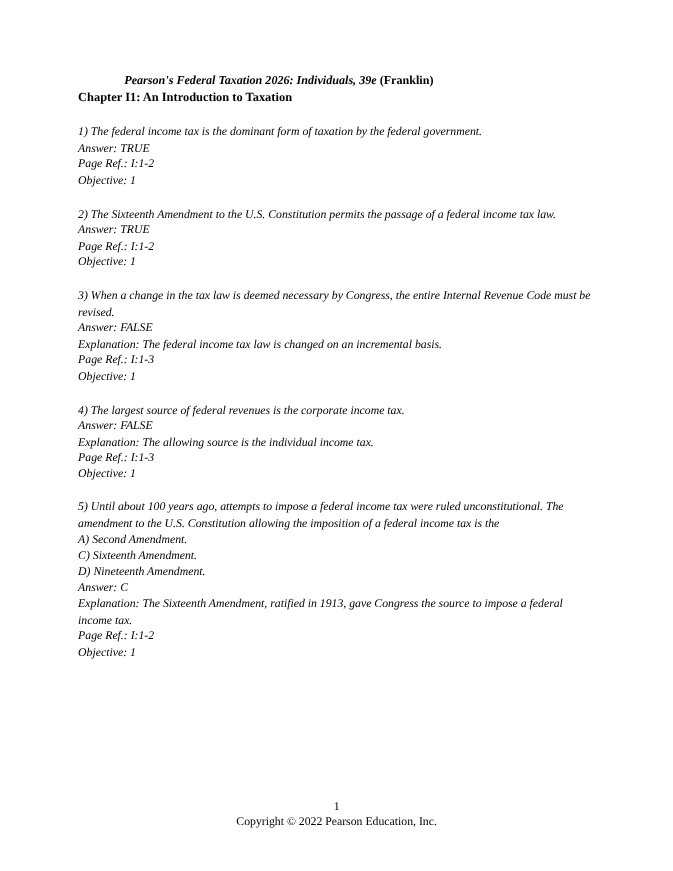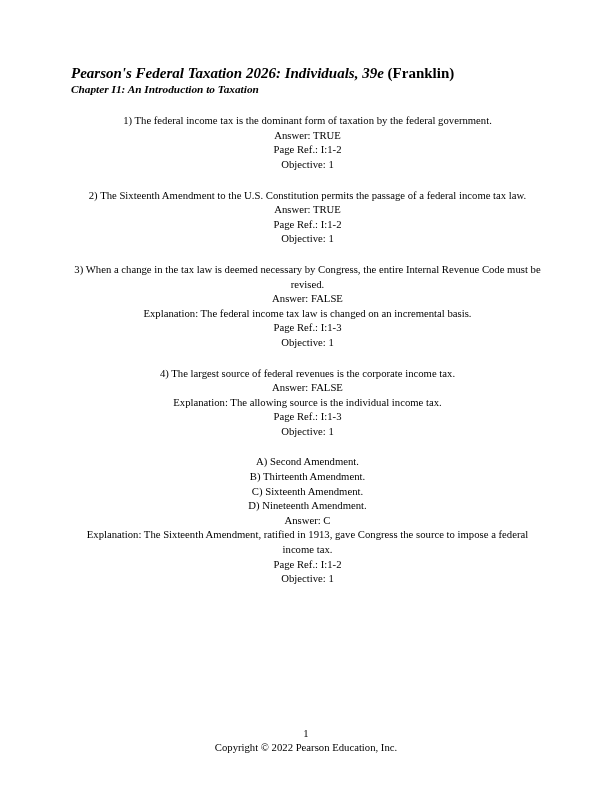--- a/index.html
+++ b/index.html
@@ -20,50 +20,51 @@
     overflow: hidden;
     box-sizing: border-box;
   }
   .content {
     position: absolute;
     left: 71px;
     top: 66px;
     width: 473px;
   }
   .doc-title {
-    font-size: 15px;
+    font-size: 11px;
     font-weight: bold;
     font-style: italic;
     line-height: 15.6px;
     white-space: nowrap;
+    margin-left: 42px;
   }
   .doc-title .author {
     font-style: normal;
   }
   .chapter-title {
     font-size: 11.3px;
     font-weight: bold;
     line-height: 15.6px;
     white-space: nowrap;
-    font-style: italic;
   }
   .lo-heading {
     font-size: 12.2px;
     line-height: 15px;
     margin-top: 15px;
   }
   .qblock {
     margin-top: 16px;
     font-size: 10.7px;
     line-height: 14.6px;
   }
   .qline {
     font-size: 10.7px;
     line-height: 14.6px;
-    text-align: center;
+    text-align: left;
+    font-style: italic;
   }
   .footer {
     position: absolute;
     left: 0;
     right: 0;
     text-align: center;
   }
   .footer-page {
     top: 727px;
     font-size: 10.7px;
@@ -111,22 +112,22 @@
 
     <div class="qblock">
       <div class="qline">4) The largest source of federal revenues is the corporate income tax.</div>
       <div class="qline">Answer:  FALSE</div>
       <div class="qline">Explanation:  The allowing source is the individual income tax.</div>
       <div class="qline">Page Ref.:  I:1-3</div>
       <div class="qline">Objective:  1</div>
     </div>
 
     <div class="qblock">
+      <div class="qline">5) Until about 100 years ago, attempts to impose a federal income tax were ruled unconstitutional. The amendment to the U.S. Constitution allowing the imposition of a federal income tax is the</div>
       <div class="qline">A) Second Amendment.</div>
-      <div class="qline">B) Thirteenth Amendment.</div>
       <div class="qline">C) Sixteenth Amendment.</div>
       <div class="qline">D) Nineteenth Amendment.</div>
       <div class="qline">Answer:  C</div>
       <div class="qline">Explanation:  The Sixteenth Amendment, ratified in 1913, gave Congress the source to impose a federal income tax.</div>
       <div class="qline">Page Ref.:  I:1-2</div>
       <div class="qline">Objective:  1</div>
     </div>
 
   </div>
 

